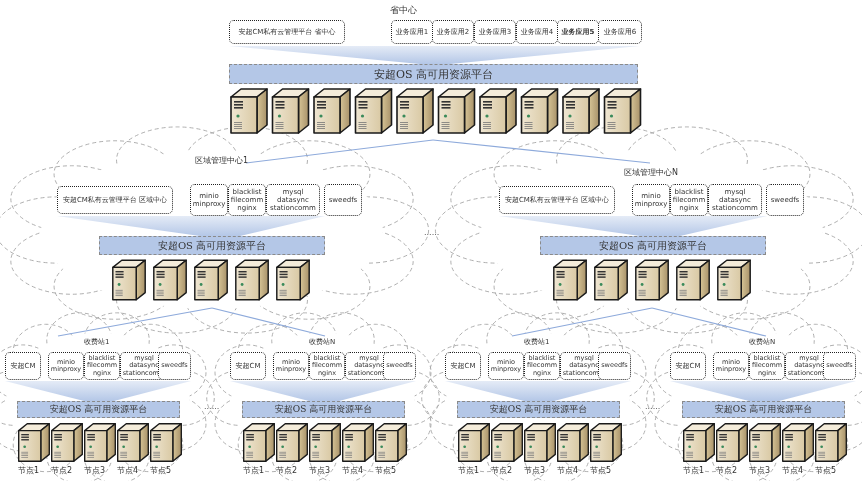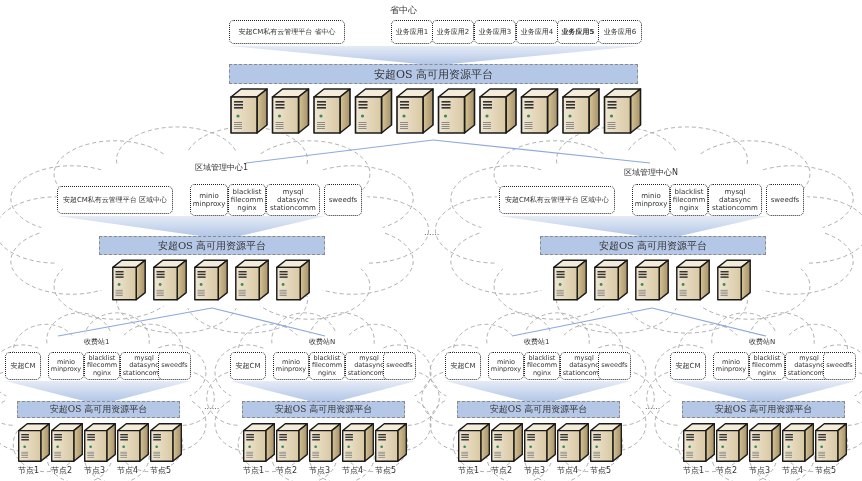--- a/index.html
+++ b/index.html
@@ -220,21 +220,21 @@
 <div id="prov-apps">
     <div class="box" style="left: 391px; top: 20px; width: 42px; height: 24px;">业务应用1</div>
     <div class="box" style="left: 432px; top: 20px; width: 42px; height: 24px;">业务应用2</div>
     <div class="box" style="left: 474px; top: 20px; width: 42px; height: 24px;">业务应用3</div>
     <div class="box" style="left: 516px; top: 20px; width: 42px; height: 24px;">业务应用4</div>
     <div class="box" style="left: 557px; top: 20px; width: 42px; height: 24px; font-weight: bold;">业务应用5</div>
     <div class="box" style="left: 598px; top: 20px; width: 44px; height: 24px; text-align: right;">业务应用6</div>
   </div>
 <div class="plat big" style="left:229px;top:64px;width:409px;height:20px;">安超OS 高可用资源平台</div>
 
-<div class="lbl" style="left:183px;top:162px;padding-left:12px;">区域管理中心1</div>
+<div class="lbl" style="left:183px;top:155px;padding-left:12px;">区域管理中心1</div>
 <div class="box" style="left:57px;top:186px;width:116px;height:28px;">安超CM私有云管理平台 区域中心</div>
 <div id="reg0-svc">
     <div class="box" style="left: 190px; top: 184px; width: 38px; height: 32px; font-size: 7px;">minio
 minproxy</div>
     <div class="box" style="left: 228px; top: 184px; width: 38px; height: 32px; font-size: 7px;">blacklist
 filecomm
 nginx</div>
     <div class="box" style="left: 266px; top: 184px; width: 54px; height: 32px; font-size: 7px;">mysql
 datasync
 stationcomm</div>

